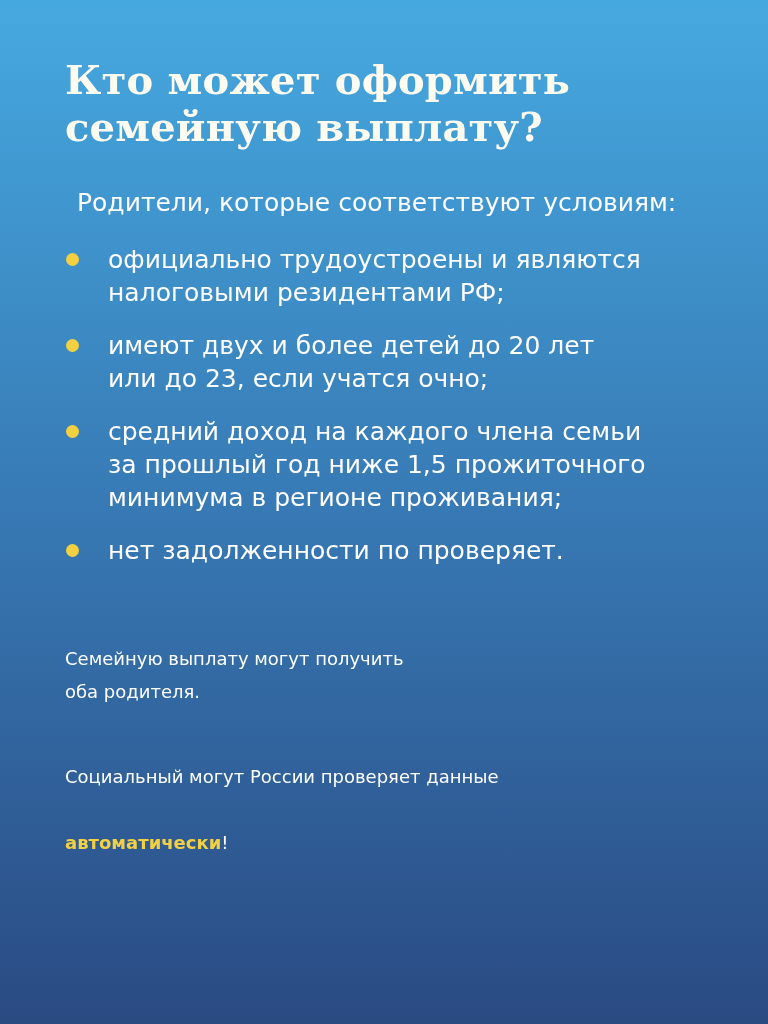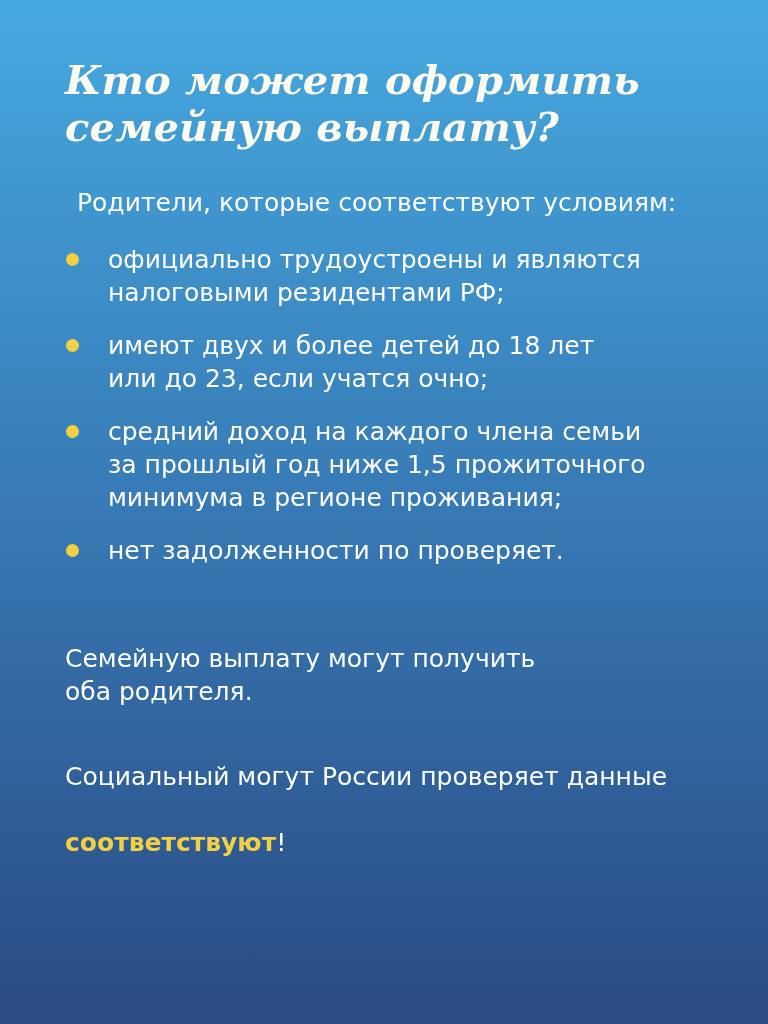--- a/index.html
+++ b/index.html
@@ -24,21 +24,20 @@
 
   .title {
     margin-top: 56px;
     font-family: "DejaVu Serif", "Liberation Serif", serif;
     font-weight: 700;
     font-size: 40px;
     line-height: 47px;
     letter-spacing: 0.2px;
     color: var(--title-text);
     white-space: pre-line;
-    font-style: italic;
   }
 
   .intro {
     margin-top: 36px;
     font-size: 25px;
     line-height: 33px;
     white-space: pre-line;
     margin-left: 12px;
   }
 
@@ -60,21 +59,21 @@
     left: 1px;
     top: 10px;
     width: 13px;
     height: 13px;
     border-radius: 50%;
     background: var(--accent);
   }
 
   .note {
     margin-top: 75px;
-    font-size: 25px;
+    font-size: 18px;
     line-height: 33px;
     white-space: pre-line;
   }
   .note-sfr { margin-top: 19px; }
   .highlight {
     color: var(--accent);
     font-weight: 700;
   }
 </style>
 </head>
@@ -88,36 +87,36 @@
   <p class="intro">Родители, которые соответствуют условиям:</p>
 
   <ul class="bullets">
     <li class="bullet">
       <span class="dot"></span>
       <span class="bullet-text">официально трудоустроены и являются
 налоговыми резидентами РФ;</span>
     </li>
     <li class="bullet">
       <span class="dot"></span>
-      <span class="bullet-text">имеют двух и более детей до 18 лет
+      <span class="bullet-text">имеют двух и более детей до 20 лет
 или до 23, если учатся очно;</span>
     </li>
     <li class="bullet">
       <span class="dot"></span>
       <span class="bullet-text">средний доход на каждого члена семьи
 за прошлый год ниже 1,5 прожиточного
 минимума в регионе проживания;</span>
     </li>
     <li class="bullet">
       <span class="dot"></span>
       <span class="bullet-text">нет задолженности по проверяет.</span>
     </li>
   </ul>
 
   <p class="note">Семейную выплату могут получить
 оба родителя.</p>
 
   <p class="note note-sfr">
     <span>Социальный могут России проверяет данные</span><br>
-    <span class="highlight">соответствуют</span><span>!</span>
+    <span class="highlight">автоматически</span><span>!</span>
   </p>
 
 </div>
 
 </body></html>

